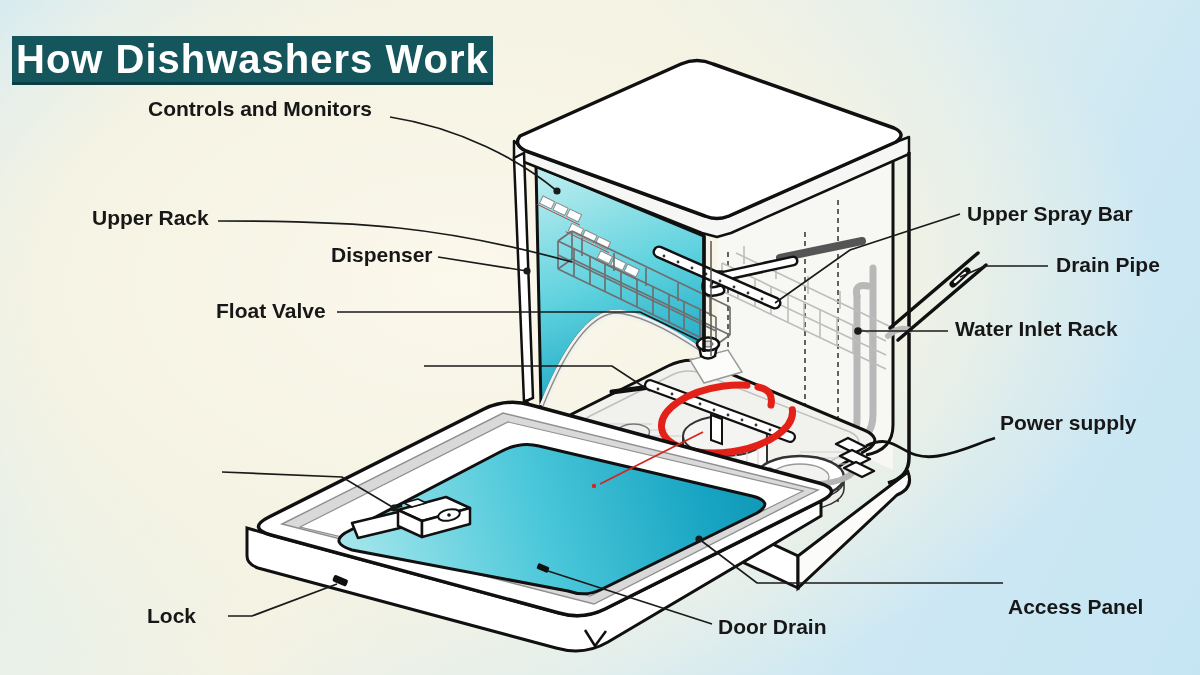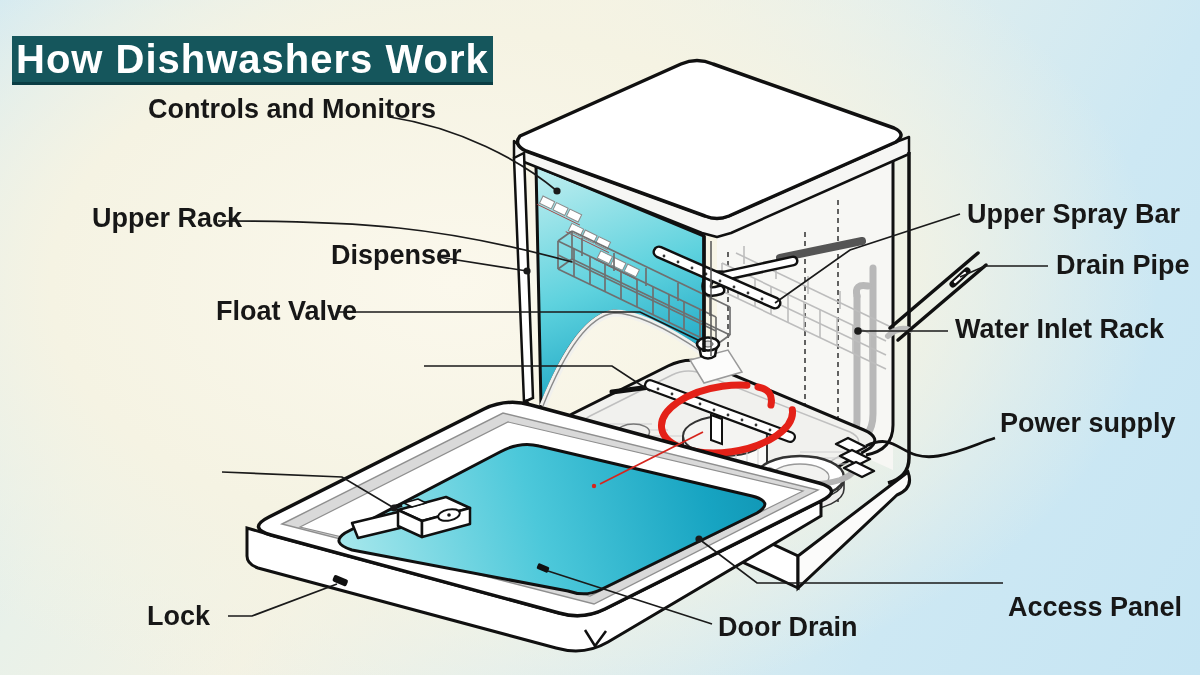--- a/index.html
+++ b/index.html
@@ -14,21 +14,21 @@
     position:absolute;left:12px;top:7px;height:46px;
     background:#15565c;border-bottom:3px solid #0a3d44;
     display:flex;align-items:center;padding:0 4px;margin-top:29px;
   }
   .titlebar h1{
     margin:0;color:#ffffff;font-size:40px;font-weight:bold;letter-spacing:1px;
     line-height:46px;white-space:nowrap;
   }
   svg.diagram{position:absolute;left:0;top:0;}
   .lbl{
-    position:absolute;font-size:27px;font-weight:600;color:#171717;
+    position:absolute;font-size:21px;font-weight:600;color:#171717;
     white-space:nowrap;line-height:24px;text-align:center;
   }
 </style>
 </head>
 <body>
 
 <div class="stage">
 
   <svg class="diagram" width="1200" height="675" viewBox="0 0 1200 675">
     <defs>

